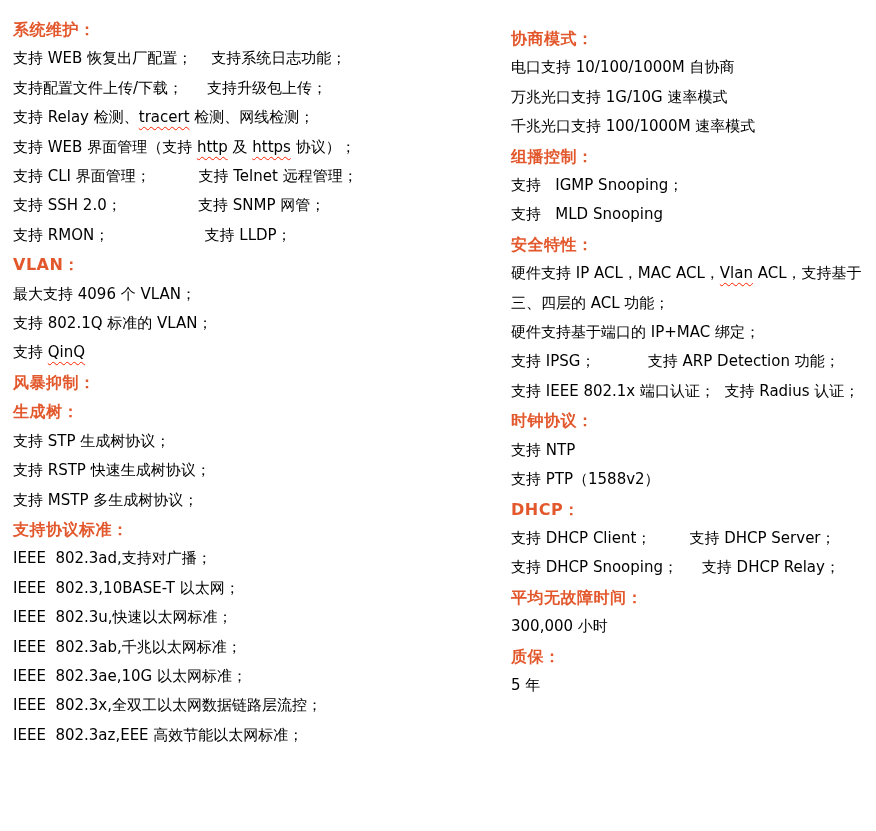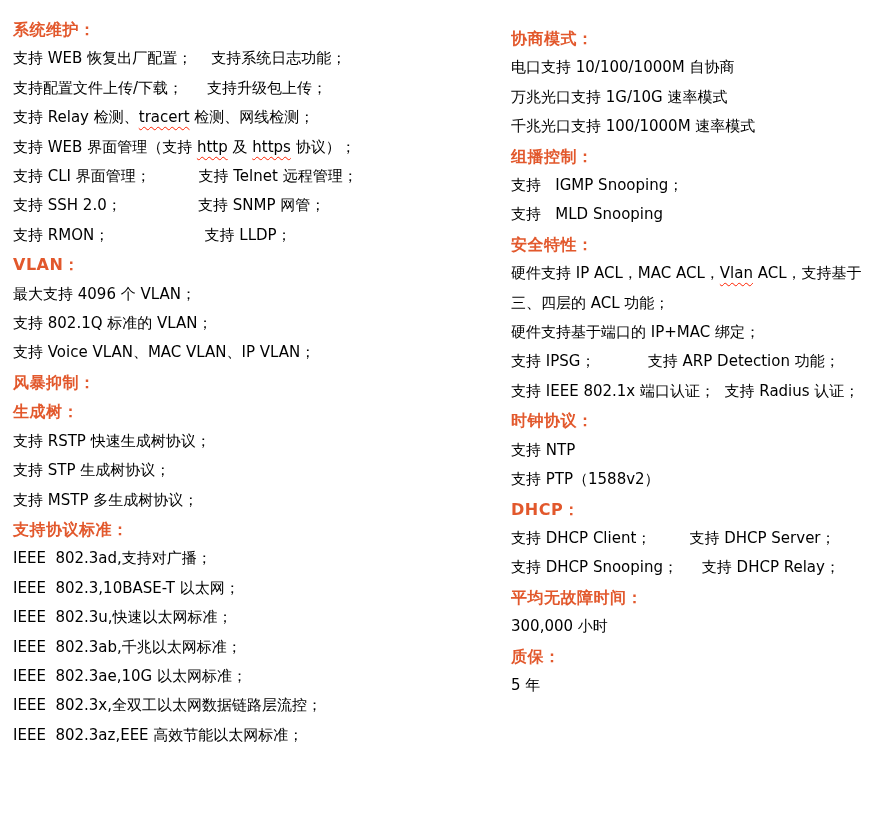--- a/index.html
+++ b/index.html
@@ -47,25 +47,25 @@
       <div class="line"><span>支持 WEB 恢复出厂配置；    支持系统日志功能；</span></div>
       <div class="line"><span>支持配置文件上传/下载；     支持升级包上传；</span></div>
       <div class="line"><span>支持 Relay 检测、</span><span class="wavy">tracert</span><span> 检测、网线检测；</span></div>
       <div class="line"><span>支持 WEB 界面管理（支持 </span><span class="wavy">http</span><span> 及 </span><span class="wavy">https</span><span> 协议）；</span></div>
       <div class="line"><span>支持 CLI 界面管理；          支持 Telnet 远程管理；</span></div>
       <div class="line"><span>支持 SSH 2.0；                支持 SNMP 网管；</span></div>
       <div class="line"><span>支持 RMON；                    支持 LLDP；</span></div>
       <div class="heading">VLAN：</div>
       <div class="line"><span>最大支持 4096 个 VLAN；</span></div>
       <div class="line"><span>支持 802.1Q 标准的 VLAN；</span></div>
-      <div class="line"><span>支持 Voice VLAN、MAC VLAN、IP VLAN；</span></div>
+      <div class="line"><span>支持 </span><span class="wavy">QinQ</span></div>
       <div class="heading">风暴抑制：</div>
       <div class="heading">生成树：</div>
+      <div class="line"><span>支持 STP 生成树协议；</span></div>
       <div class="line"><span>支持 RSTP 快速生成树协议；</span></div>
-      <div class="line"><span>支持 STP 生成树协议；</span></div>
       <div class="line"><span>支持 MSTP 多生成树协议；</span></div>
       <div class="heading">支持协议标准：</div>
       <div class="line"><span>IEEE  802.3ad,支持对广播；</span></div>
       <div class="line"><span>IEEE  802.3,10BASE-T 以太网；</span></div>
       <div class="line"><span>IEEE  802.3u,快速以太网标准；</span></div>
       <div class="line"><span>IEEE  802.3ab,千兆以太网标准；</span></div>
       <div class="line"><span>IEEE  802.3ae,10G 以太网标准；</span></div>
       <div class="line"><span>IEEE  802.3x,全双工以太网数据链路层流控；</span></div>
       <div class="line"><span>IEEE  802.3az,EEE 高效节能以太网标准；</span></div>
     </div>

